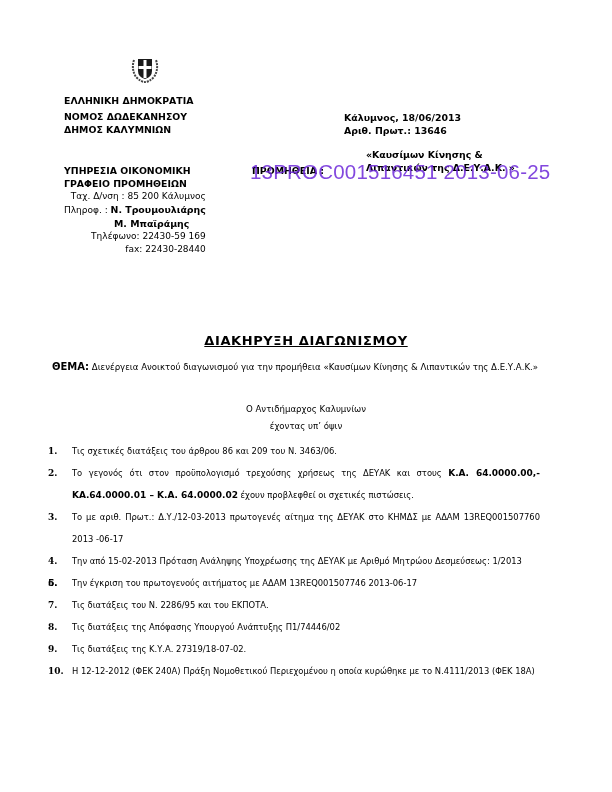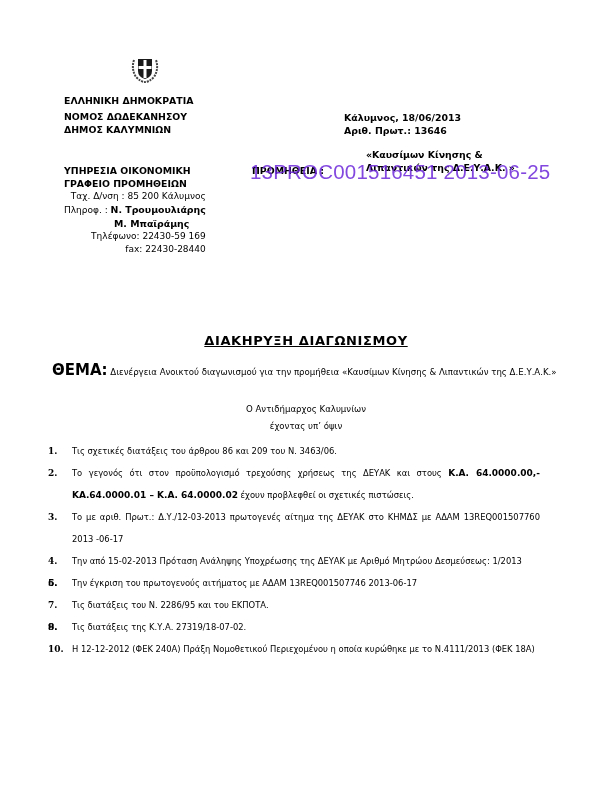--- a/index.html
+++ b/index.html
@@ -67,31 +67,31 @@
 <div class="abs b t9" style="left:366px; top:148px;">
   <div>«Καυσίμων Κίνησης &amp;</div>
   <div>Λιπαντικών της Δ.Ε.Υ.Α.Κ. »</div>
 </div>
 
 <div class="abs watermark">13PROC001516451 2013-06-25</div>
 
 <div class="abs title">ΔΙΑΚΗΡΥΞΗ ΔΙΑΓΩΝΙΣΜΟΥ</div>
 
 <div class="abs subject">
-  <span class="b" style="font-size:15px;">ΘΕΜΑ:</span>
+  <span class="b" style="font-size:10px;">ΘΕΜΑ:</span>
   <span>Διενέργεια Ανοικτού διαγωνισμού για την προμήθεια «Καυσίμων Κίνησης &amp; Λιπαντικών της Δ.Ε.Υ.Α.Κ.»</span>
 </div>
 
 <div class="abs center" style="top:404px;">Ο  Αντιδήμαρχος Καλυμνίων</div>
 <div class="abs center" style="top:421px;">έχοντας υπ’ όψιν</div>
 
 <div class="abs list">
   <div class="li"><span class="num">1.</span><span>Τις  σχετικές διατάξεις του άρθρου 86 και 209  του Ν. 3463/06.</span></div>
   <div class="li"><span class="num">2.</span><span>Το γεγονός ότι στον προϋπολογισμό τρεχούσης χρήσεως της ΔΕΥΑΚ και στους </span><span class="b" style="font-size:9px;">Κ.Α. 64.0000.00,- ΚΑ.64.0000.01 – Κ.Α. 64.0000.02</span><span>  έχουν προβλεφθεί οι σχετικές πιστώσεις.</span></div>
   <div class="li"><span class="num">3.</span><span>Το με αριθ. Πρωτ.: Δ.Υ./12-03-2013 πρωτογενές αίτημα της ΔΕΥΑΚ στο ΚΗΜΔΣ με ΑΔΑΜ 13REQ001507760 2013 -06-17</span></div>
   <div class="li"><span class="num">4.</span><span>Την από 15-02-2013 Πρόταση Ανάληψης Υποχρέωσης της ΔΕΥΑΚ με Αριθμό Μητρώου Δεσμεύσεως: 1/2013</span></div>
   <div class="li"><span class="num">5.</span></div>
   <div class="li"><span class="num">6.</span><span>Την έγκριση του πρωτογενούς αιτήματος με ΑΔΑΜ 13REQ001507746 2013-06-17</span></div>
   <div class="li"><span class="num">7.</span><span>Τις διατάξεις του Ν. 2286/95 και του ΕΚΠΟΤΑ.</span></div>
-  <div class="li"><span class="num">8.</span></div>
+  <div class="li"><span class="num">8.</span><span>Τις διατάξεις της  Απόφασης Υπουργού Ανάπτυξης Π1/74446/02</span></div>
   <div class="li"><span class="num">9.</span><span>Τις διατάξεις της Κ.Υ.Α. 27319/18-07-02.</span></div>
   <div class="li"><span class="num">10.</span><span> Η 12-12-2012 (ΦΕΚ 240Α) Πράξη Νομοθετικού Περιεχομένου η οποία κυρώθηκε με το Ν.4111/2013 (ΦΕΚ 18Α)</span></div>
 </div>
 
 </body></html>

